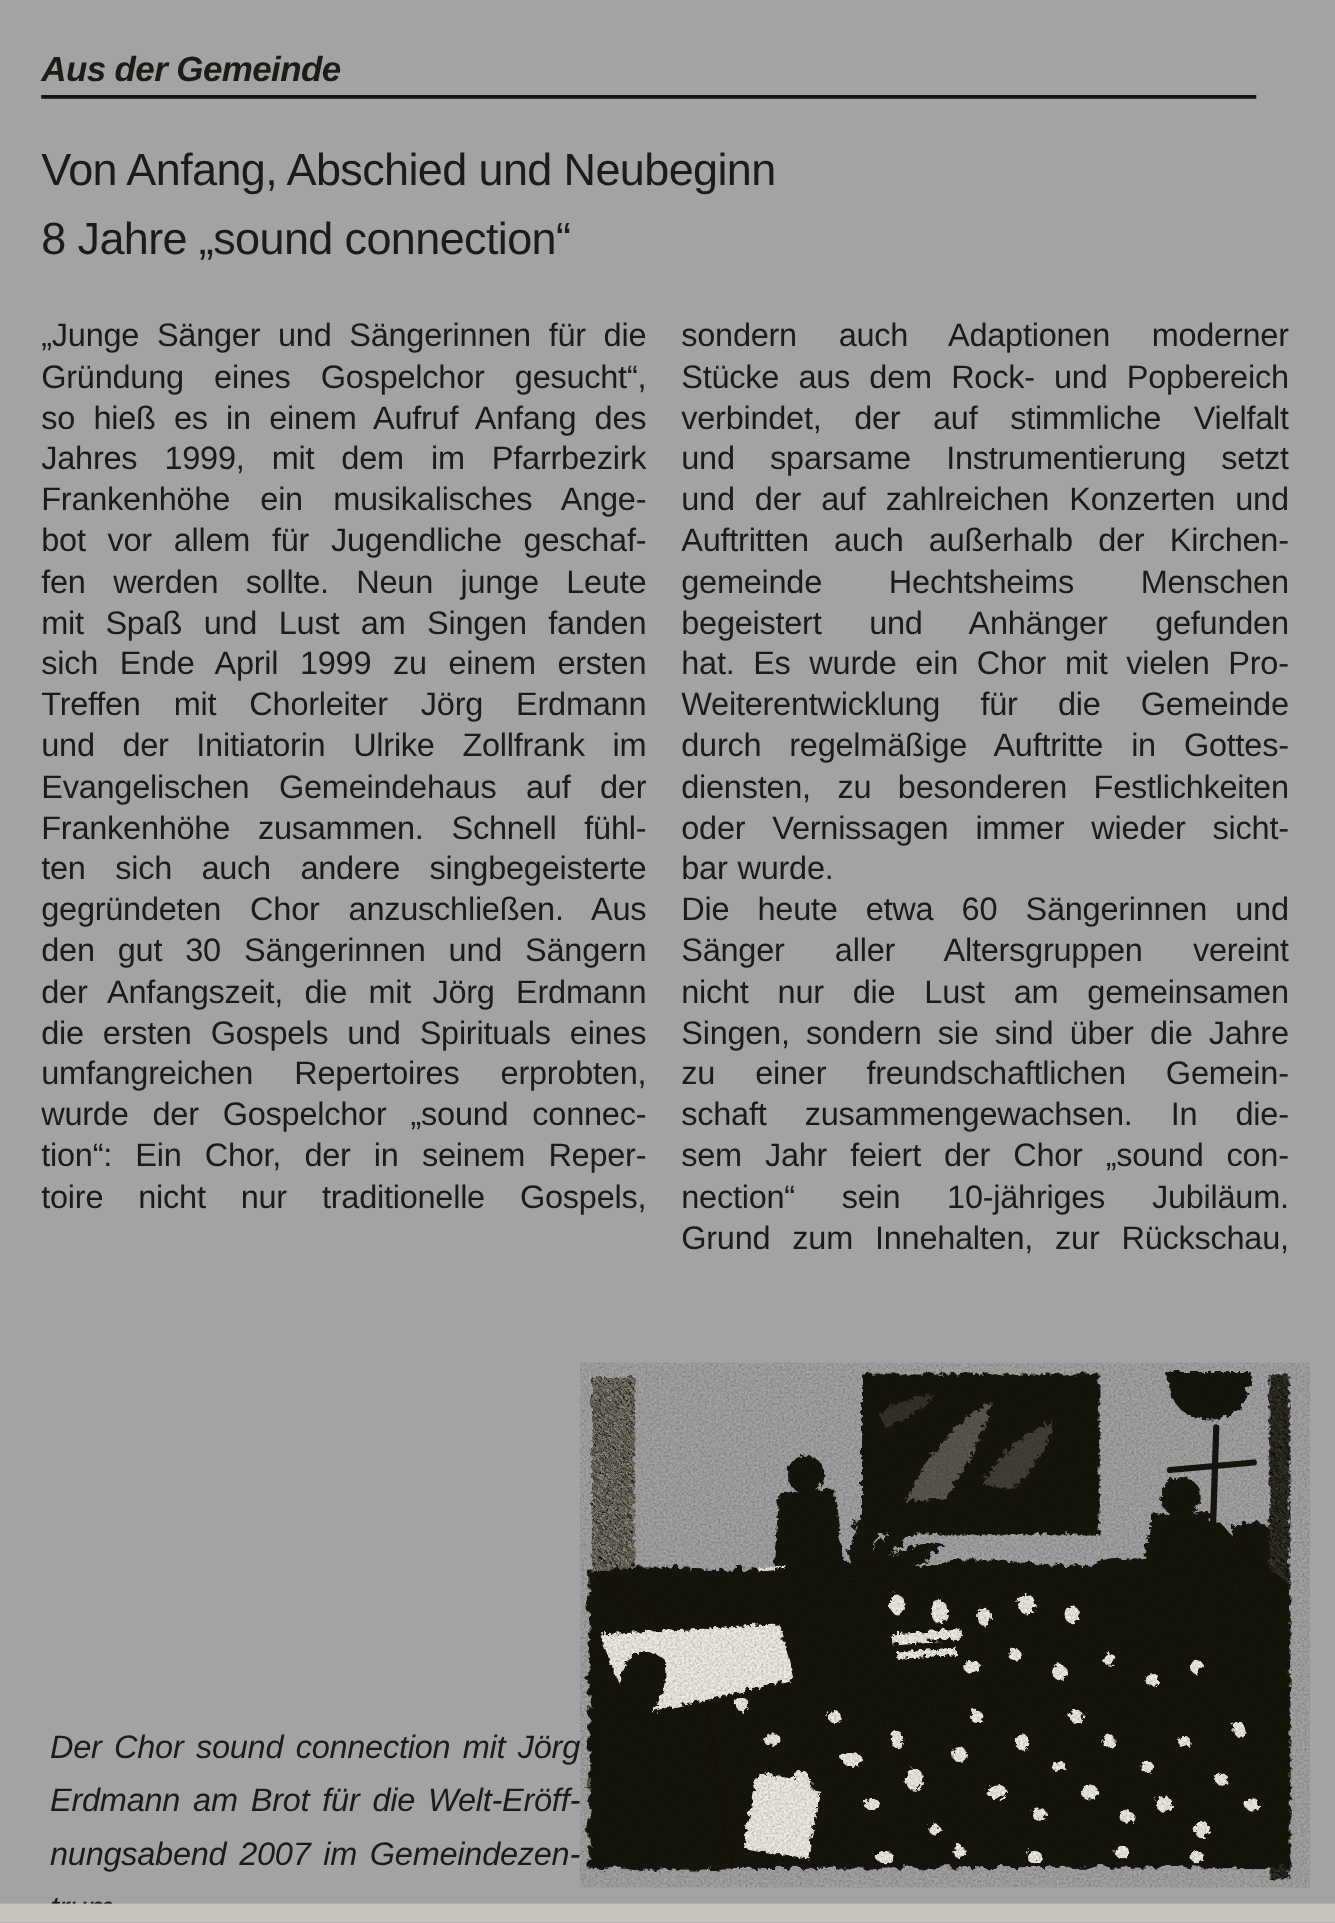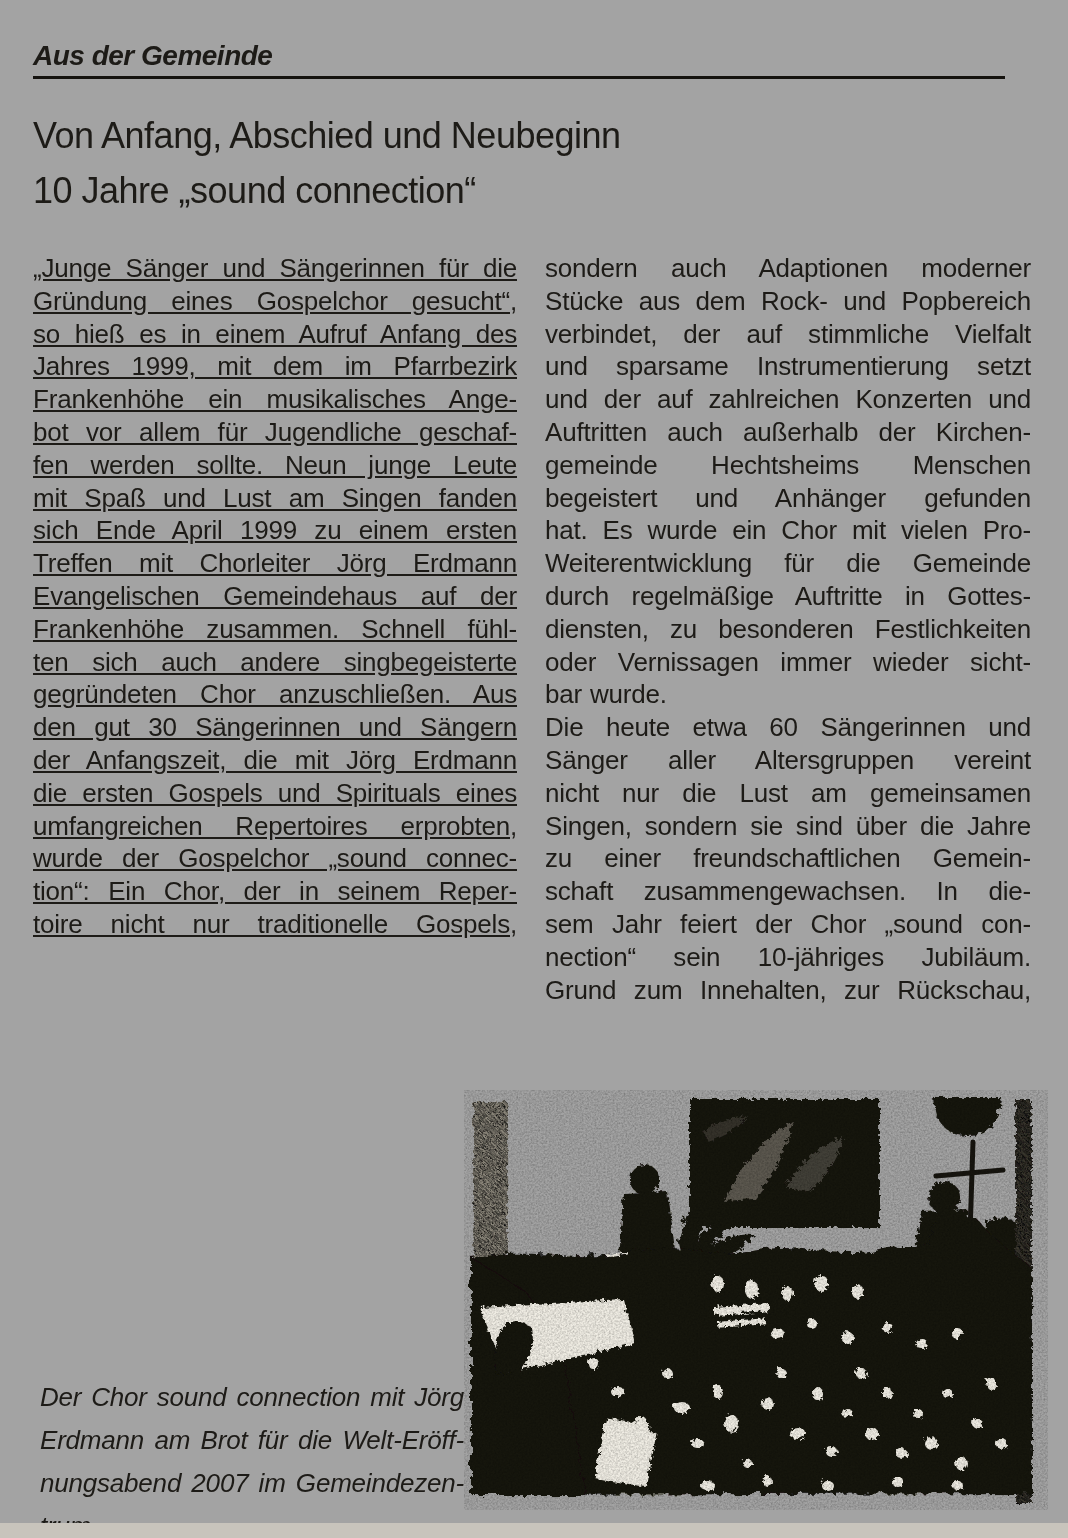--- a/index.html
+++ b/index.html
@@ -20,21 +20,21 @@
   .title {
     position:absolute; left:33px; top:108px; width:900px;
     font-size:36px; font-weight:normal; letter-spacing:-0.5px; line-height:55px;
   }
   .title .t-line { display:block; }
   .col {
     position:absolute; top:252px;
     font-size:26px; line-height:32.8px; letter-spacing:-0.2px;
     word-spacing:1px;
   }
-  .col-left  { left:33px;  width:484px;text-decoration:underline; }
+  .col-left  { left:33px;  width:484px; }
   .col-right { left:545px; width:486px; }
   .tline { text-align:justify; text-align-last:justify; white-space:nowrap; overflow:hidden; }
   .tline.noj { text-align-last:left; }
   .caption {
     position:absolute; left:40px; top:1376px; width:424px;
     font-size:26px; font-style:italic; line-height:43px; letter-spacing:-0.2px;
   }
   .photo {
     position:absolute; left:464px; top:1090px; width:584px; height:432px;
   }
@@ -43,34 +43,35 @@
 </head>
 <body>
 
 <div class="page">
 
   <div class="kicker">Aus der Gemeinde</div>
   <div class="header-rule"></div>
 
   <h1 class="title" style="margin:0;">
     <span class="t-line">Von Anfang, Abschied und Neubeginn</span>
-    <span class="t-line">10 Jahre „sound connection“</span>
+    <span class="t-line">8 Jahre „sound connection“</span>
   </h1>
 
   <div class="col col-left">
       <div class="tline">„Junge Sänger und Sängerinnen für die</div>
       <div class="tline">Gründung eines Gospelchor gesucht“,</div>
       <div class="tline">so hieß es in einem Aufruf Anfang des</div>
       <div class="tline">Jahres 1999, mit dem im Pfarrbezirk</div>
       <div class="tline">Frankenhöhe ein musikalisches Ange-</div>
       <div class="tline">bot vor allem für Jugendliche geschaf-</div>
       <div class="tline">fen werden sollte. Neun junge Leute</div>
       <div class="tline">mit Spaß und Lust am Singen fanden</div>
       <div class="tline">sich Ende April 1999 zu einem ersten</div>
       <div class="tline">Treffen mit Chorleiter Jörg Erdmann</div>
+      <div class="tline">und der Initiatorin Ulrike Zollfrank im</div>
       <div class="tline">Evangelischen Gemeindehaus auf der</div>
       <div class="tline">Frankenhöhe zusammen. Schnell fühl-</div>
       <div class="tline">ten sich auch andere singbegeisterte</div>
       <div class="tline">gegründeten Chor anzuschließen. Aus</div>
       <div class="tline">den gut 30 Sängerinnen und Sängern</div>
       <div class="tline">der Anfangszeit, die mit Jörg Erdmann</div>
       <div class="tline">die ersten Gospels und Spirituals eines</div>
       <div class="tline">umfangreichen Repertoires erprobten,</div>
       <div class="tline">wurde der Gospelchor „sound connec-</div>
       <div class="tline">tion“: Ein Chor, der in seinem Reper-</div>

